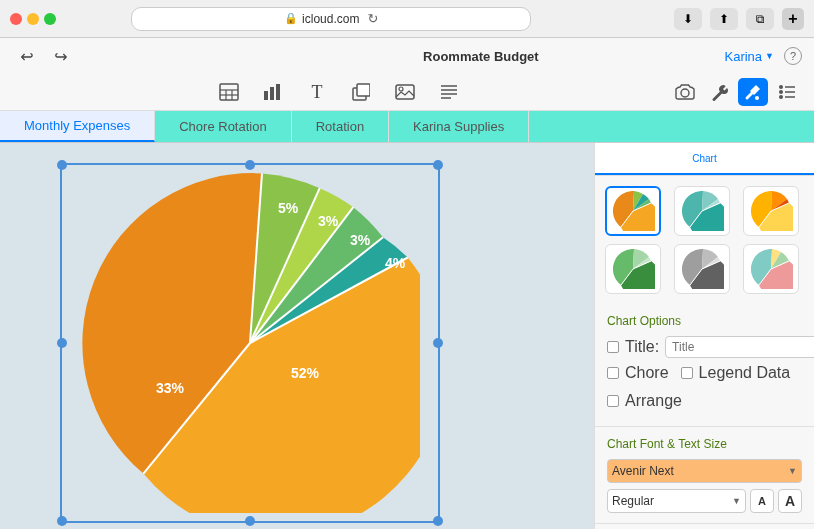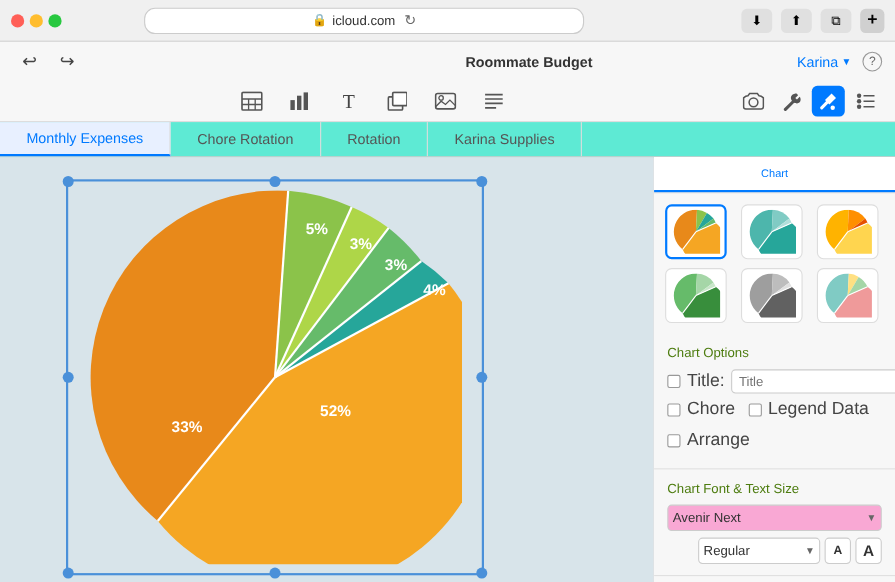--- a/index.html
+++ b/index.html
@@ -249,36 +249,35 @@
       display: flex;
       align-items: center;
       gap: 4px;
       margin-bottom: 6px;
     }
     .font-select {
       flex: 1;
       height: 24px;
       border: 1px solid #ccc;
       border-radius: 4px;
-      background: #f9a8d4;
+      background: #fdba74;
       font-size: 12px;
       padding: 0 4px;
       display: flex;
       align-items: center;
       justify-content: space-between;
       cursor: pointer;
     }
     .font-select-label { font-size: 12px; color: #333; }
     .chevron { font-size: 9px; color: #666; }
 
     .size-row {
       display: flex;
       align-items: center;
       gap: 4px;
-      margin-left: 28px;
     }
     .size-select {
       flex: 1;
       height: 24px;
       border: 1px solid #ccc;
       border-radius: 4px;
       background: white;
       font-size: 12px;
       padding: 0 4px;
       display: flex;

